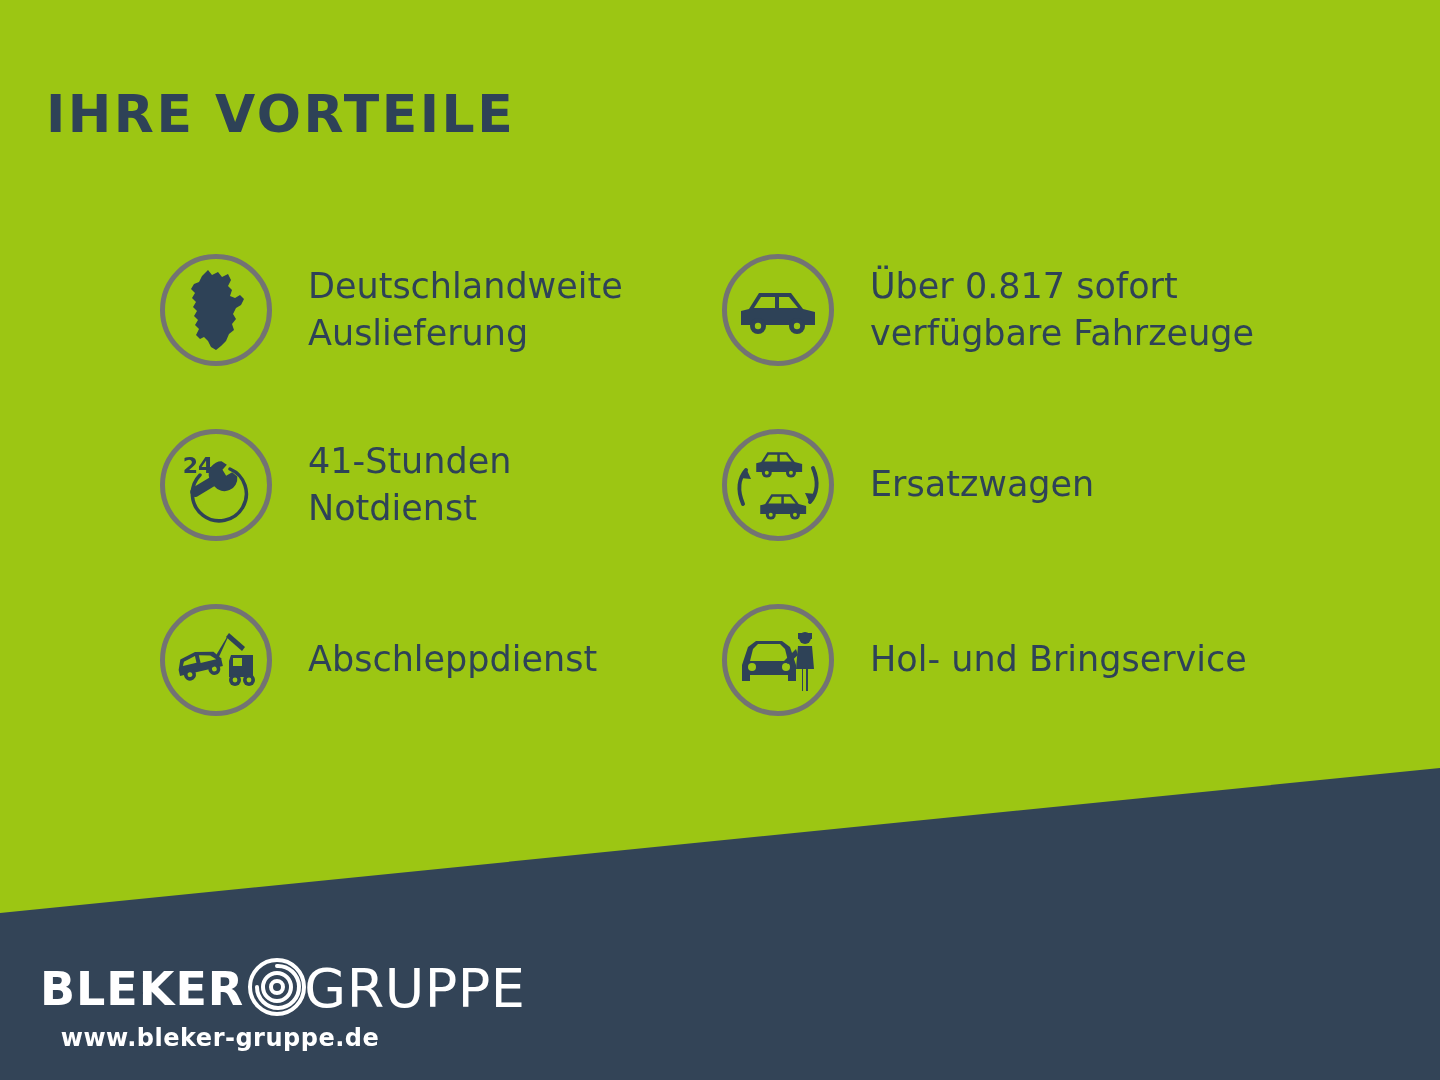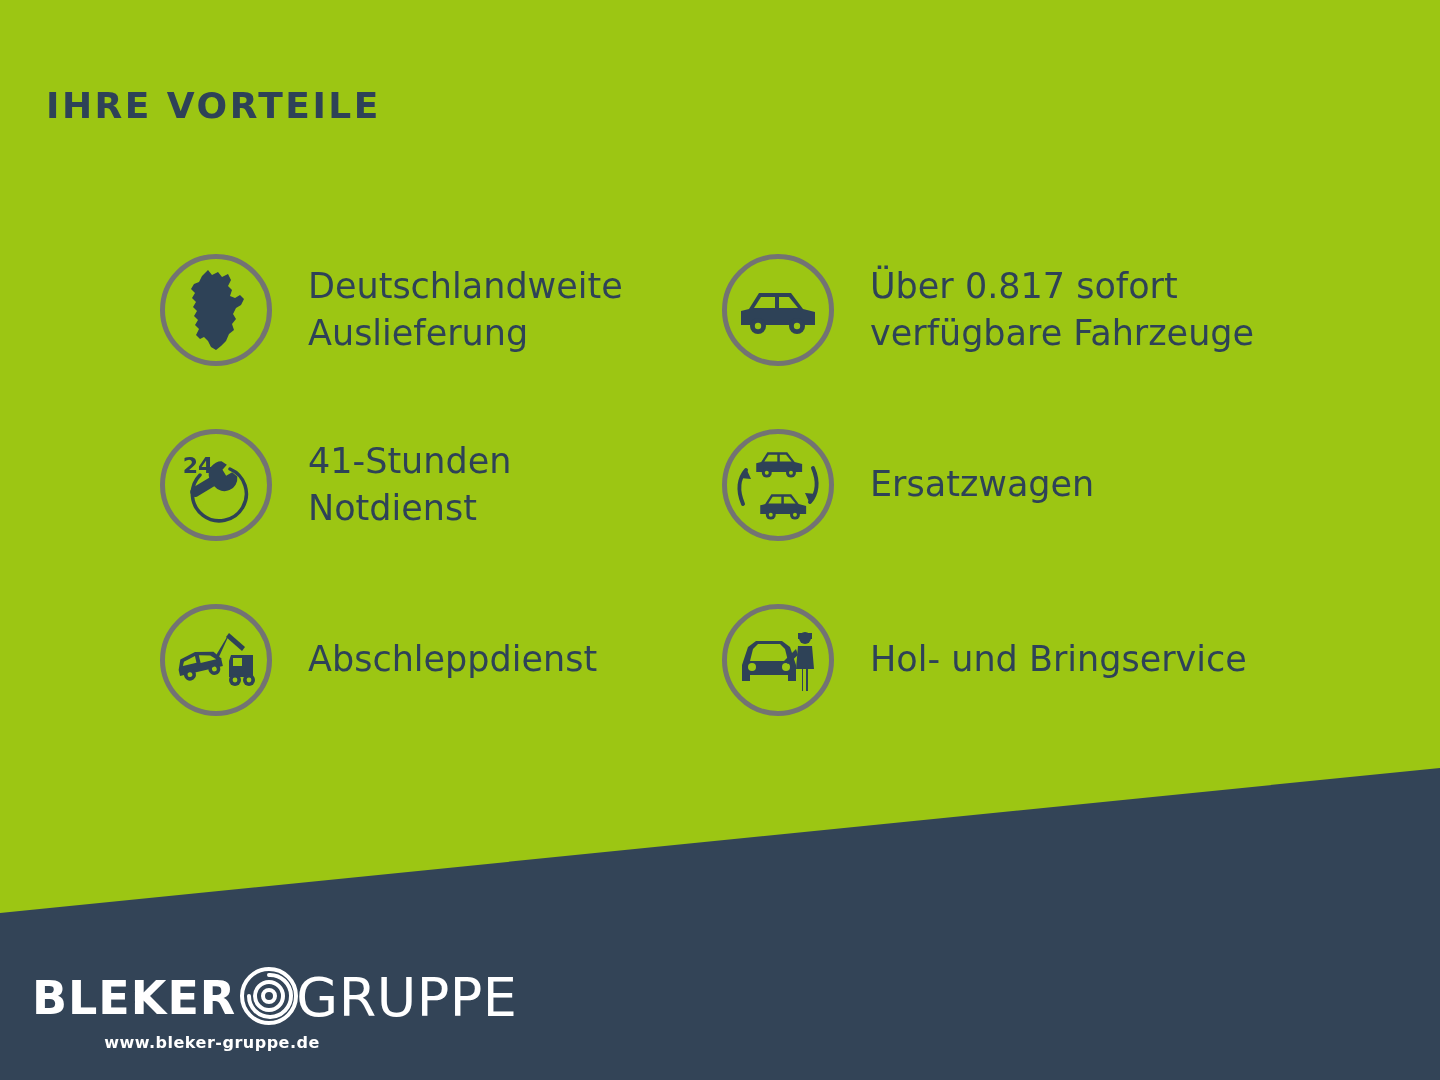--- a/index.html
+++ b/index.html
@@ -30,21 +30,21 @@
     clip-path: polygon(0 0, 1440px 0, 1440px 768px, 0 913px);
   }
 
   
   .title {
     position: absolute;
     left: 46px;
     top: 88px;
     font-family: "DejaVu Sans", sans-serif;
     font-weight: 700;
-    font-size: 36px;
+    font-size: 52px;
     letter-spacing: 2.5px;
     color: #2E4257;
     line-height: 1;
     white-space: nowrap;
   }
 
   
   .benefits {
     position: absolute;
     left: 0;
@@ -83,21 +83,21 @@
     line-height: 1.32;
     color: #2E4257;
     font-weight: 400;
     letter-spacing: 0px;
     white-space: pre-line;
   }
 
   
   .logo-block {
     position: absolute;
-    left: 32px;
+    left: 40px;
     bottom: 28px;
     width: 420px;
   }
   .logo-row {
     display: flex;
     align-items: center;
     height: 58px;
   }
   .logo-bleker {
     font-family: "DejaVu Sans", sans-serif;
@@ -119,21 +119,21 @@
     color: #FFFFFF;
     line-height: 1;
     margin-left: -6px;
   }
   .logo-url {
     margin-top: 6px;
     text-align: center;
     width: 360px;
     font-family: "DejaVu Sans", sans-serif;
     font-weight: 700;
-    font-size: 16px;
+    font-size: 24px;
     letter-spacing: 0.5px;
     color: #FFFFFF;
   }
 </style>
 </head>
 <body>
 
 <div class="slide">
 
   <div class="bg-navy"></div>

